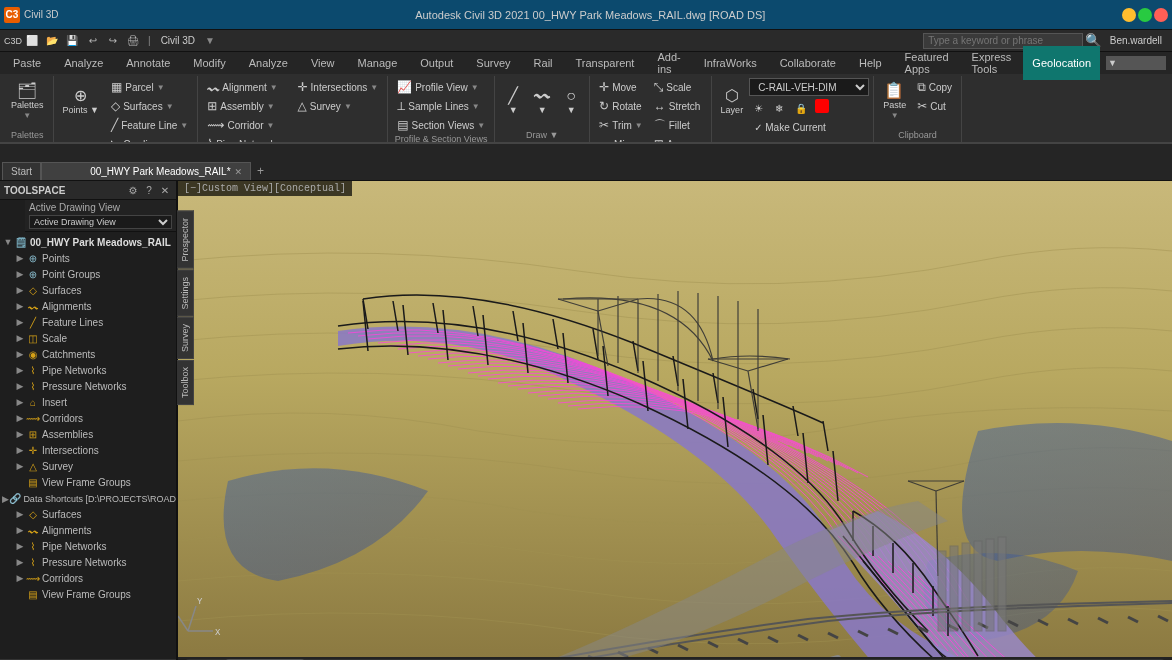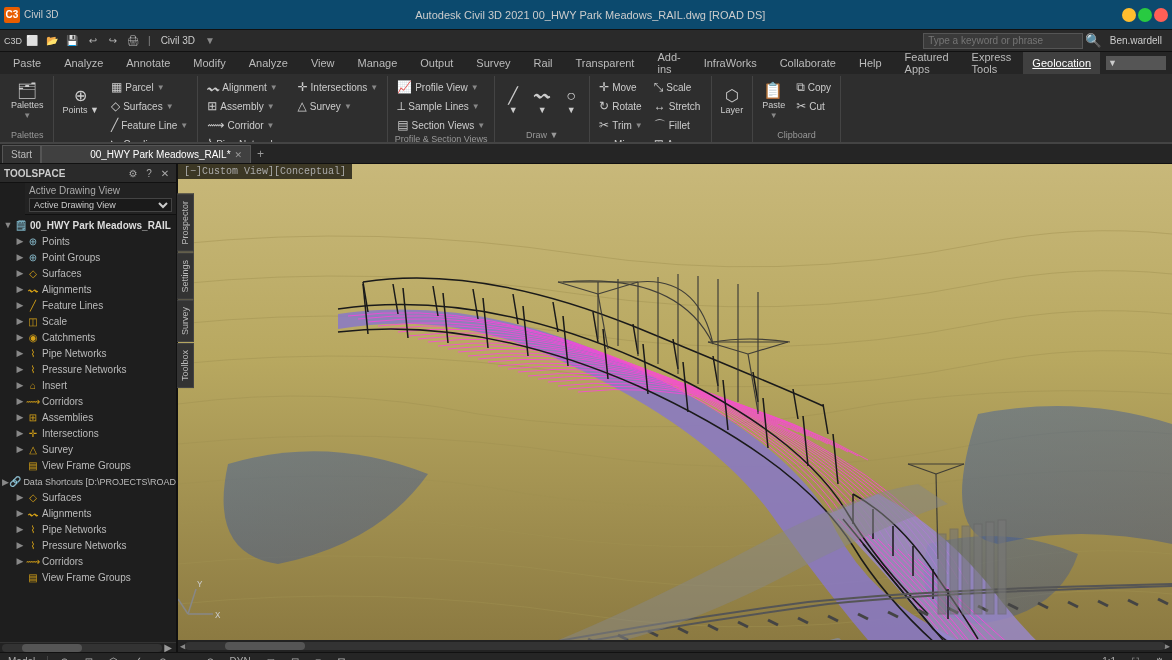--- a/index.html
+++ b/index.html
@@ -75,21 +75,21 @@
     }
     .ribbon-tab {
       padding: 2px 10px;
       font-size: 11px;
       color: #bbb;
       cursor: pointer;
       border: 1px solid transparent;
       height: 22px;
       display: flex; align-items: center;
     }
-    .ribbon-tab.geolocation { background: #404040; color: #fff; padding: 4px 8px; text-decoration: underline; }
+    .ribbon-tab.geolocation { background: #0f766e; color: #fff; padding: 16px 8px; }
 
     #ribbon-content {
       display: flex;
       align-items: stretch;
       height: 68px;
       padding: 2px 2px 0;
       gap: 0;
       overflow: hidden;
     }
     .ribbon-group {
@@ -152,21 +152,21 @@
       border: 1px solid #555;
       color: #ccc;
       font-size: 10px;
       padding: 1px 4px;
       height: 18px;
       min-width: 120px;
     }
 
     
     #tab-bar {
-      height: 20px;
+      height: 37px;
       background: #252525;
       display: flex;
       align-items: flex-end;
       padding: 0 2px;
       border-bottom: 1px solid #111;
     }
     .file-tab {
       padding: 2px 8px;
       font-size: 10px;
       color: #bbb;
@@ -489,20 +489,34 @@
         </div>
       </div>
 
     </div>
 
     <div class="ribbon-group">
       <div class="ribbon-tools">
         <div class="r-btn">
           <span class="icon">⬡</span>
           <span>Layer</span>
+        </div>
+        <div class="r-col">
+          <select class="layer-dropdown">
+            <option>C-RAIL-VEH-DIM</option>
+          </select>
+          <div style="display:flex;gap:2px;margin-top:2px;">
+            <div class="r-btn-small">☀</div>
+            <div class="r-btn-small">❄</div>
+            <div class="r-btn-small">🔒</div>
+            <div class="r-btn-small" style="width:14px;height:14px;background:#f00;"></div>
+          </div>
+          <div class="r-btn-small">✓ Make Current</div>
+          <div class="r-btn-small">⚙ Properties</div>
+
         </div>
       </div>
 
     </div>
 
     <div class="ribbon-group">
       <div class="ribbon-tools">
         <div class="r-btn">
           <span class="icon">📋</span>
           <span>Paste</span>

